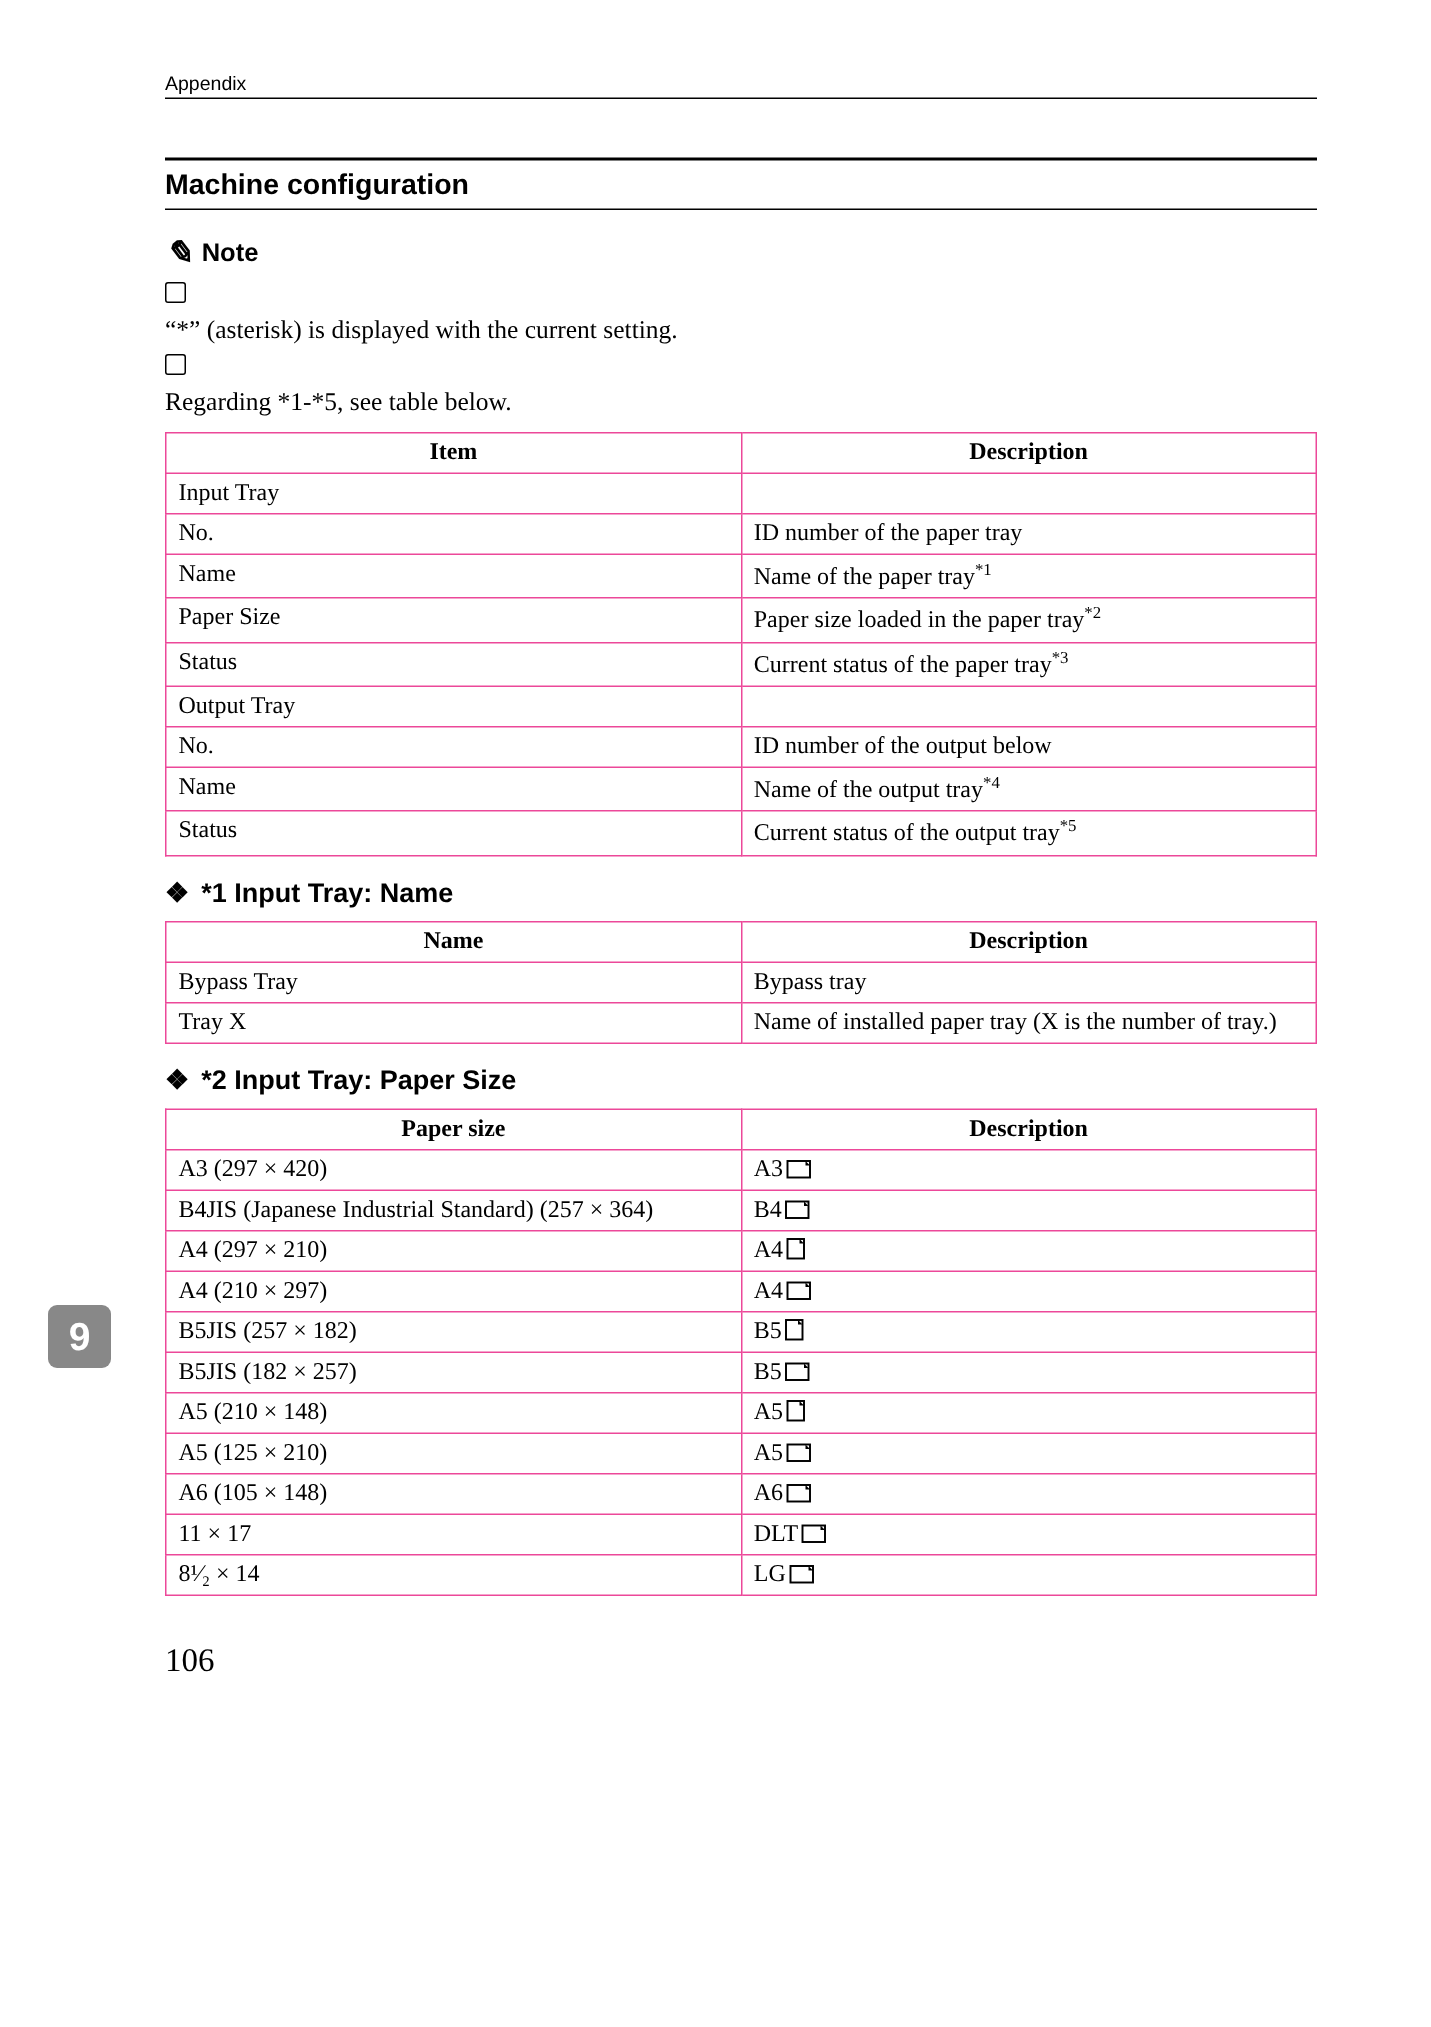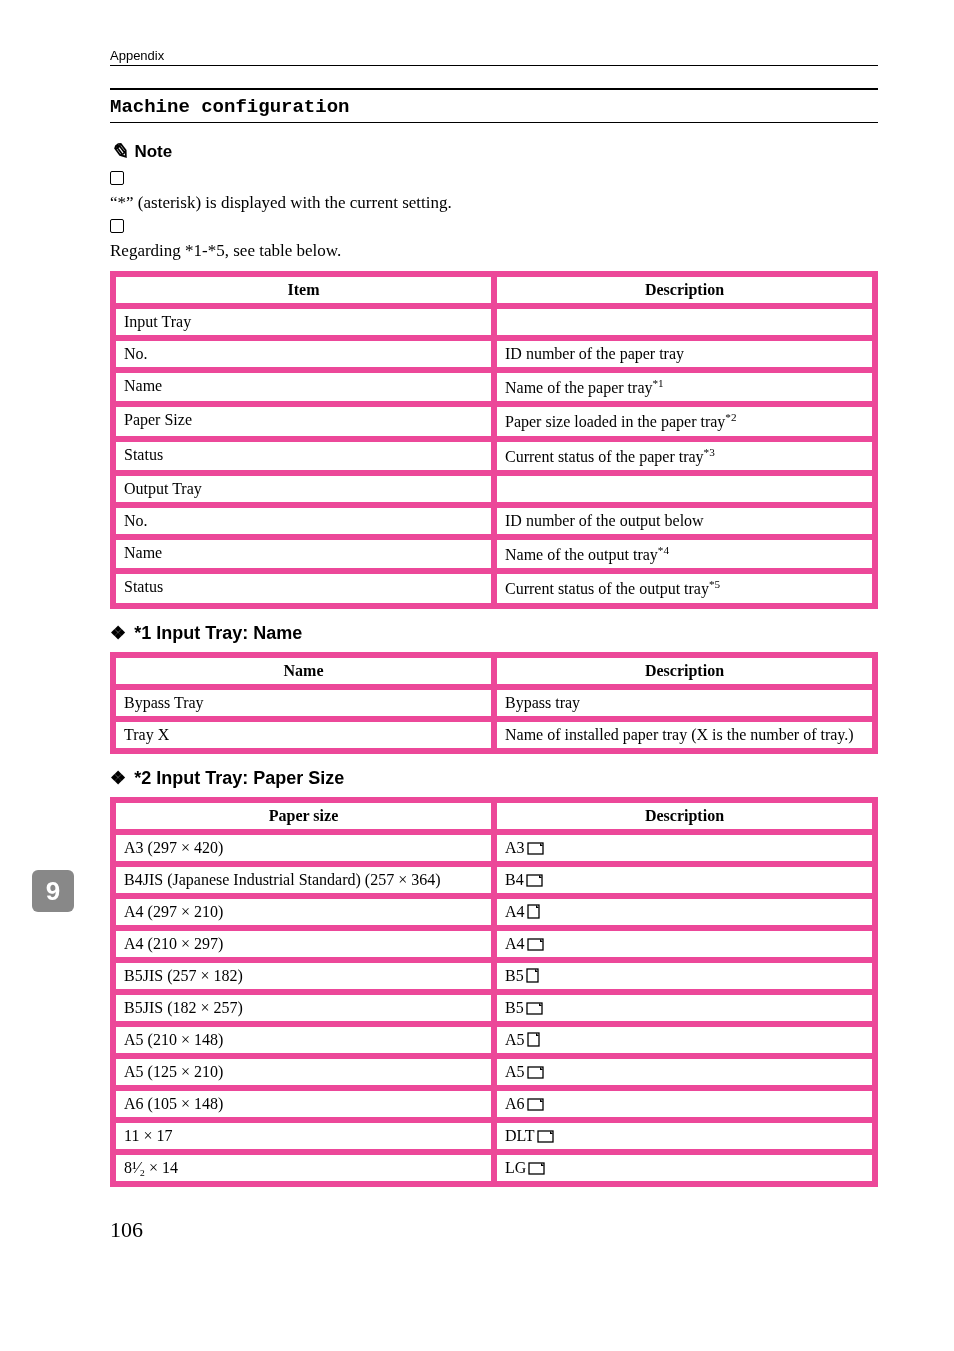--- a/index.html
+++ b/index.html
@@ -12,24 +12,24 @@
   }
   .page {
     padding: 48px 76px 48px 110px;
     box-sizing: border-box;
   }
   .appendix-header {
     font-family: Arial, Helvetica, sans-serif;
     font-size: 13px;
     border-bottom: 1px solid #000;
     padding-bottom: 2px;
-    margin-bottom: 22px;
+    margin-bottom: 39px;
   }
   .section-title {
-    font-family: Liberation Mono, monospace;
+    font-family: Liberation Sans, sans-serif;
     font-size: 19px;
     font-weight: bold;
     border-top: 2px solid #000;
     border-bottom: 1px solid #000;
     padding: 6px 0 4px 0;
     margin-bottom: 18px;
   }
   .note-group { margin-bottom: 10px; }
   .note-heading {
     font-family: Arial, Helvetica, sans-serif;
@@ -62,21 +62,21 @@
     border-radius: 2px;
     margin-top: 4px;
     flex: 0 0 auto;
   }
   table.doc {
     width: 100%;
     border-collapse: collapse;
     margin: 8px 0 14px 0;
   }
   table.doc th, table.doc td {
-    border: 6px solid #ec4899;
+    border: 1px solid #ec4899;
     padding: 4px 8px;
     font-size: 16px;
     text-align: left;
     vertical-align: top;
   }
   table.doc th {
     font-family: "Book Antiqua", Palatino, serif;
     font-weight: bold;
     text-align: center;
     background: #fff;

